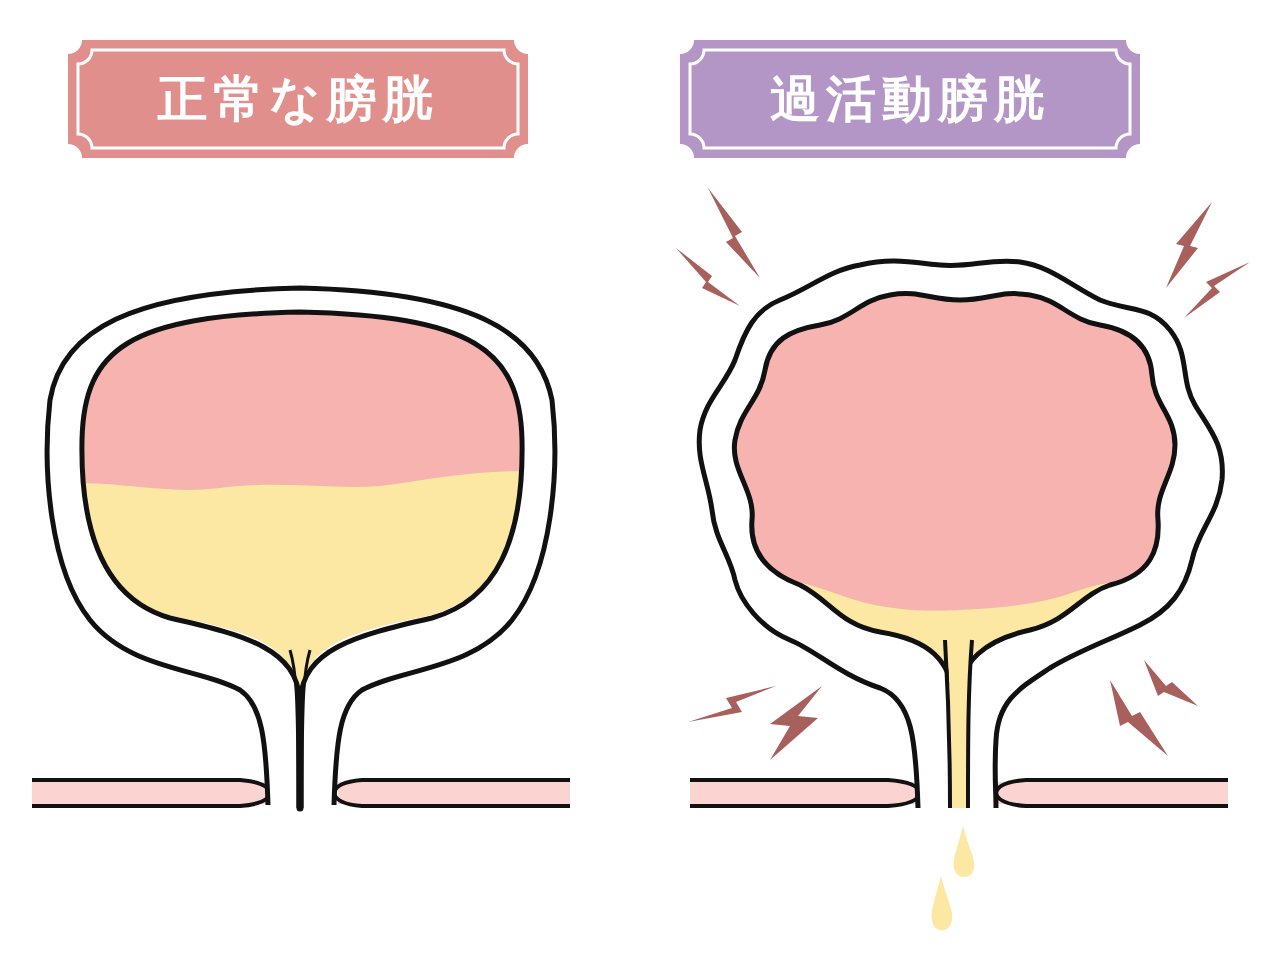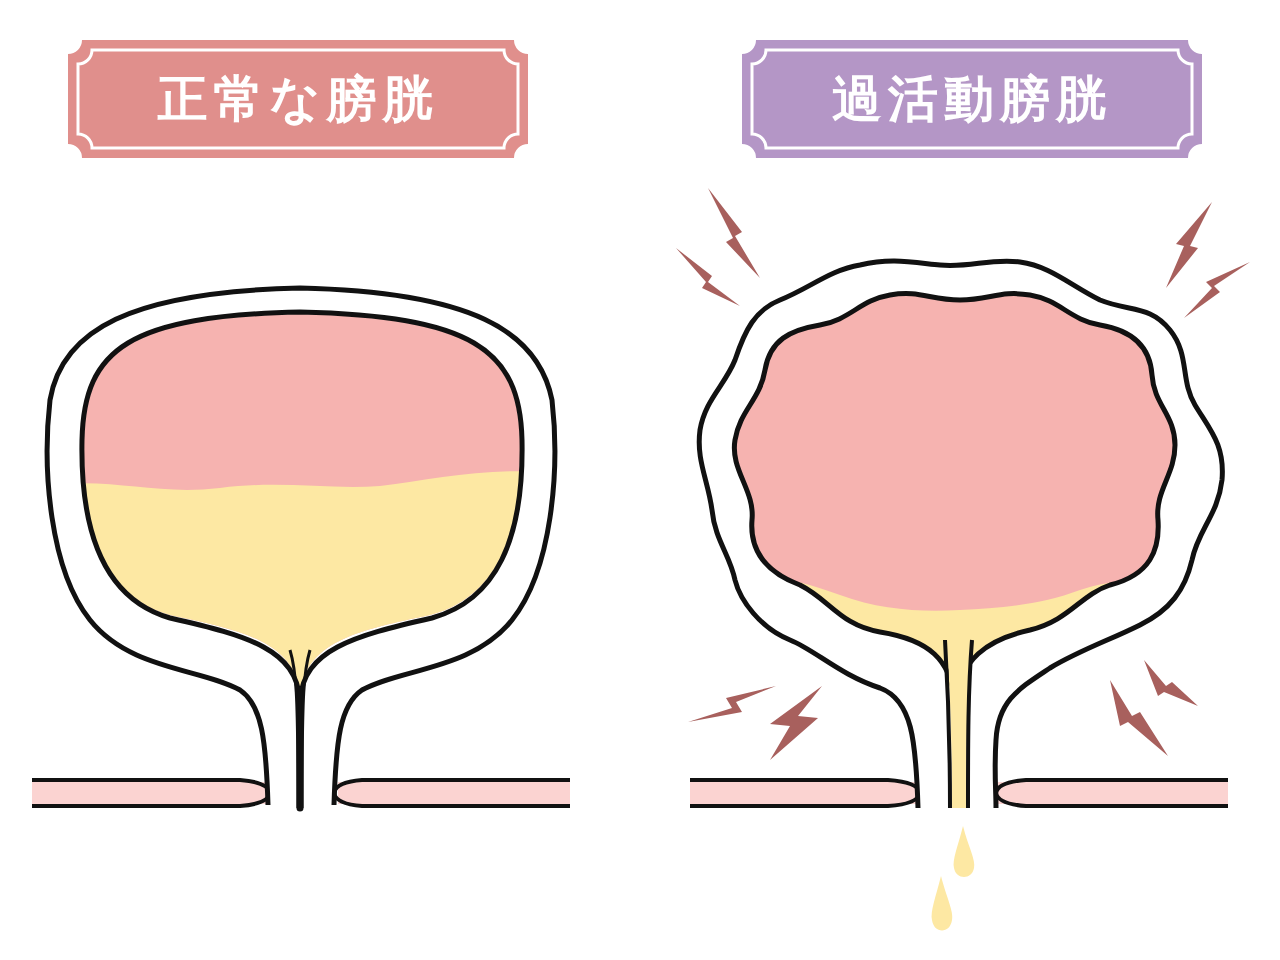--- a/index.html
+++ b/index.html
@@ -5,21 +5,21 @@
   html, body { margin:0; padding:0; background:#ffffff; }
   body { width:1280px; height:960px; position:relative; overflow:hidden;
          font-family:"DejaVu Sans", sans-serif; }
   .label-plate { position:absolute; top:40px; height:118px; width:460px; }
   .label-plate svg { position:absolute; left:0; top:0; }
   .label-text { position:absolute; left:0; right:0; top:0; bottom:0;
                 display:flex; align-items:center; justify-content:center;
                 color:#ffffff; font-size:50px; font-weight:bold; letter-spacing:6px;
                 font-family:"DejaVu Sans", sans-serif; }
   #plate-left { left:68px; }
-  #plate-right { left:742px;text-align:right; }
+  #plate-right { left:680px;text-align:right; }
   #scene { position:absolute; left:0; top:0; }
 </style>
 </head>
 <body>
 
 <div class="label-plate" id="plate-left">
   <svg width="460" height="118" viewBox="0 0 460 118">
     <path d="M14 0 H446 A14 14 0 0 0 460 14 V104 A14 14 0 0 0 446 118 H14 A14 14 0 0 0 0 104 V14 A14 14 0 0 0 14 0 Z" fill="#e08f8c"></path>
     <path d="M24 10 H436 A14 14 0 0 0 450 24 V94 A14 14 0 0 0 436 108 H24 A14 14 0 0 0 10 94 V24 A14 14 0 0 0 24 10 Z" fill="none" stroke="#ffffff" stroke-width="3"></path>
   </svg>

